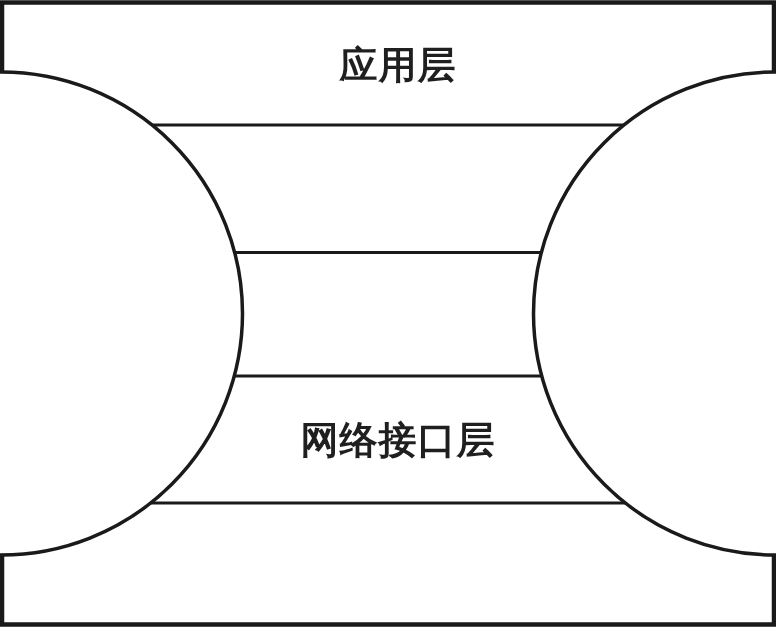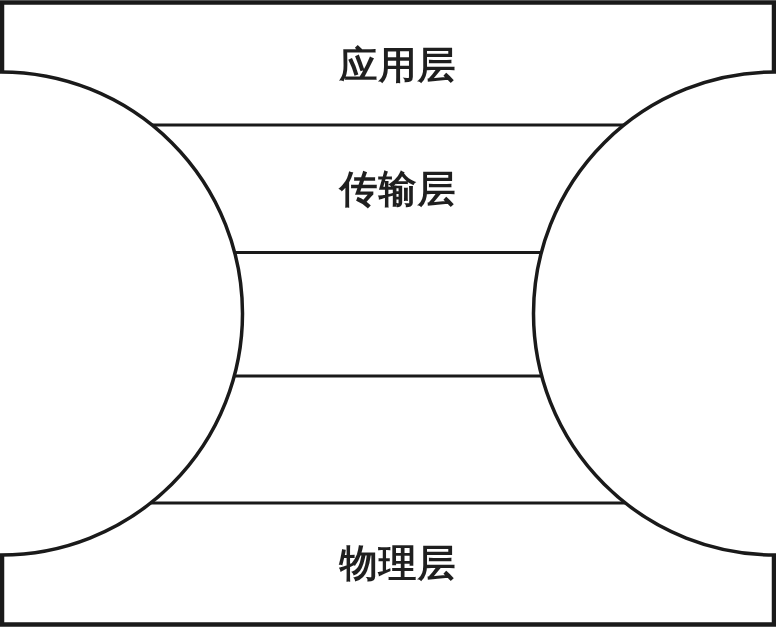--- a/index.html
+++ b/index.html
@@ -36,15 +36,14 @@
     <line x1="2" y1="376" x2="774" y2="376" stroke-width="3" stroke="#1a1a1a"></line>
     <line x1="2" y1="503" x2="774" y2="503" stroke-width="3" stroke="#1a1a1a"></line>
 
     <rect x="2" y="2.5" width="772" height="622" fill="none" stroke-width="4.5" stroke="#1a1a1a"></rect>
 
     <circle cx="1" cy="313.5" r="241.5" fill="#ffffff" stroke-width="3.5" stroke="#1a1a1a"></circle>
     <circle cx="775" cy="313.5" r="241.5" fill="#ffffff" stroke-width="3.5" stroke="#1a1a1a"></circle>
   </svg>
 
   <div class="layer-label" style="top:65px">应用层</div>
-  <div class="layer-label" style="top:189px">传输层</div>
-  <div class="layer-label" style="top:563px">物理层</div>
+  <div class="layer-label" style="top:440px">网络接口层</div>
 </div>
 
 </body></html>

